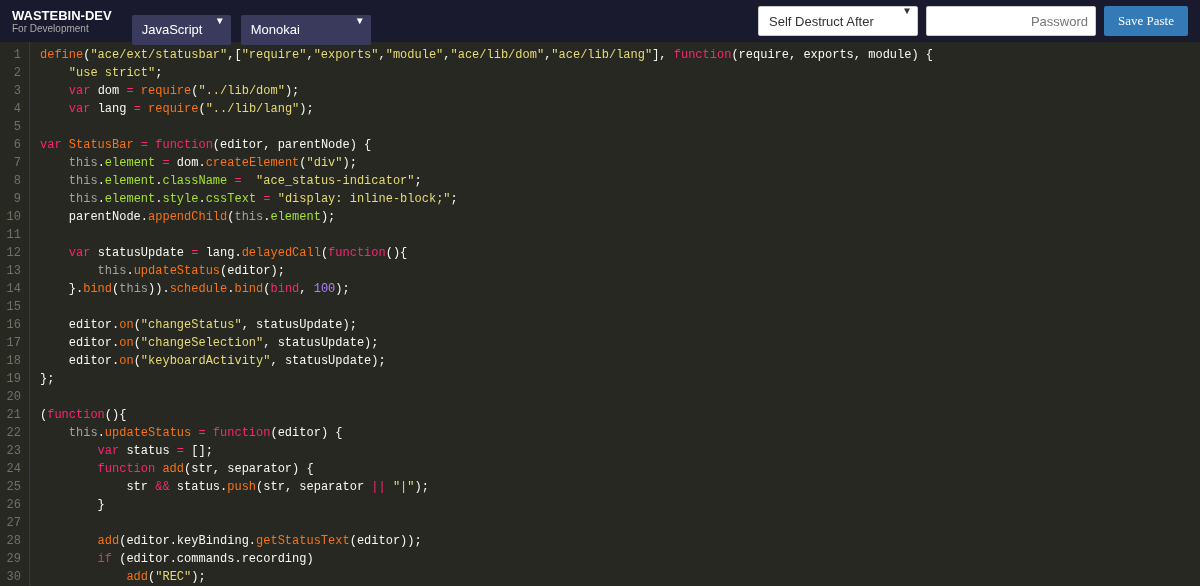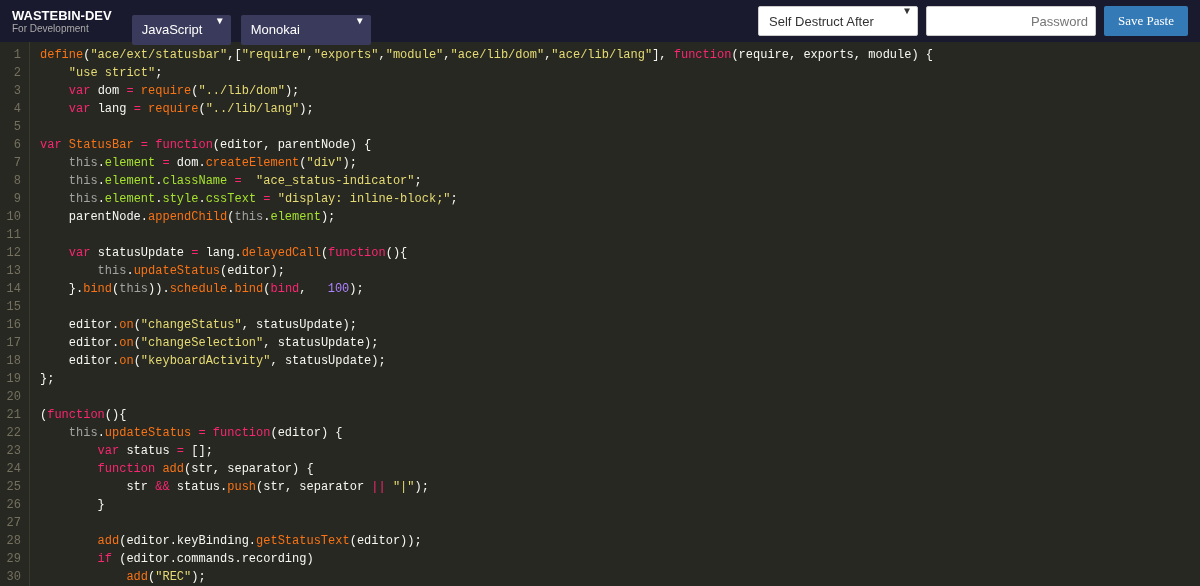--- a/index.html
+++ b/index.html
@@ -140,21 +140,21 @@
       line-height: 18px;
       color: #f8f8f2;
       overflow-x: auto;
       white-space: pre;
     }
 
     
     .kw { color: #f92672; } 
     .fn { color: #f97316; } 
     .str { color: #e6db74; } 
-    .num { color: #ae81ff; margin-left: 14px; } 
+    .num { color: #ae81ff; } 
     .op { color: #f92672; } 
     .pn { color: #f8f8f2; } 
     .id { color: #f8f8f2; } 
     .prop { color: #a6e22e; } 
     .key { color: #a3a3a3; }
   </style>
 </head>
 <body>
 
 <div id="header">

